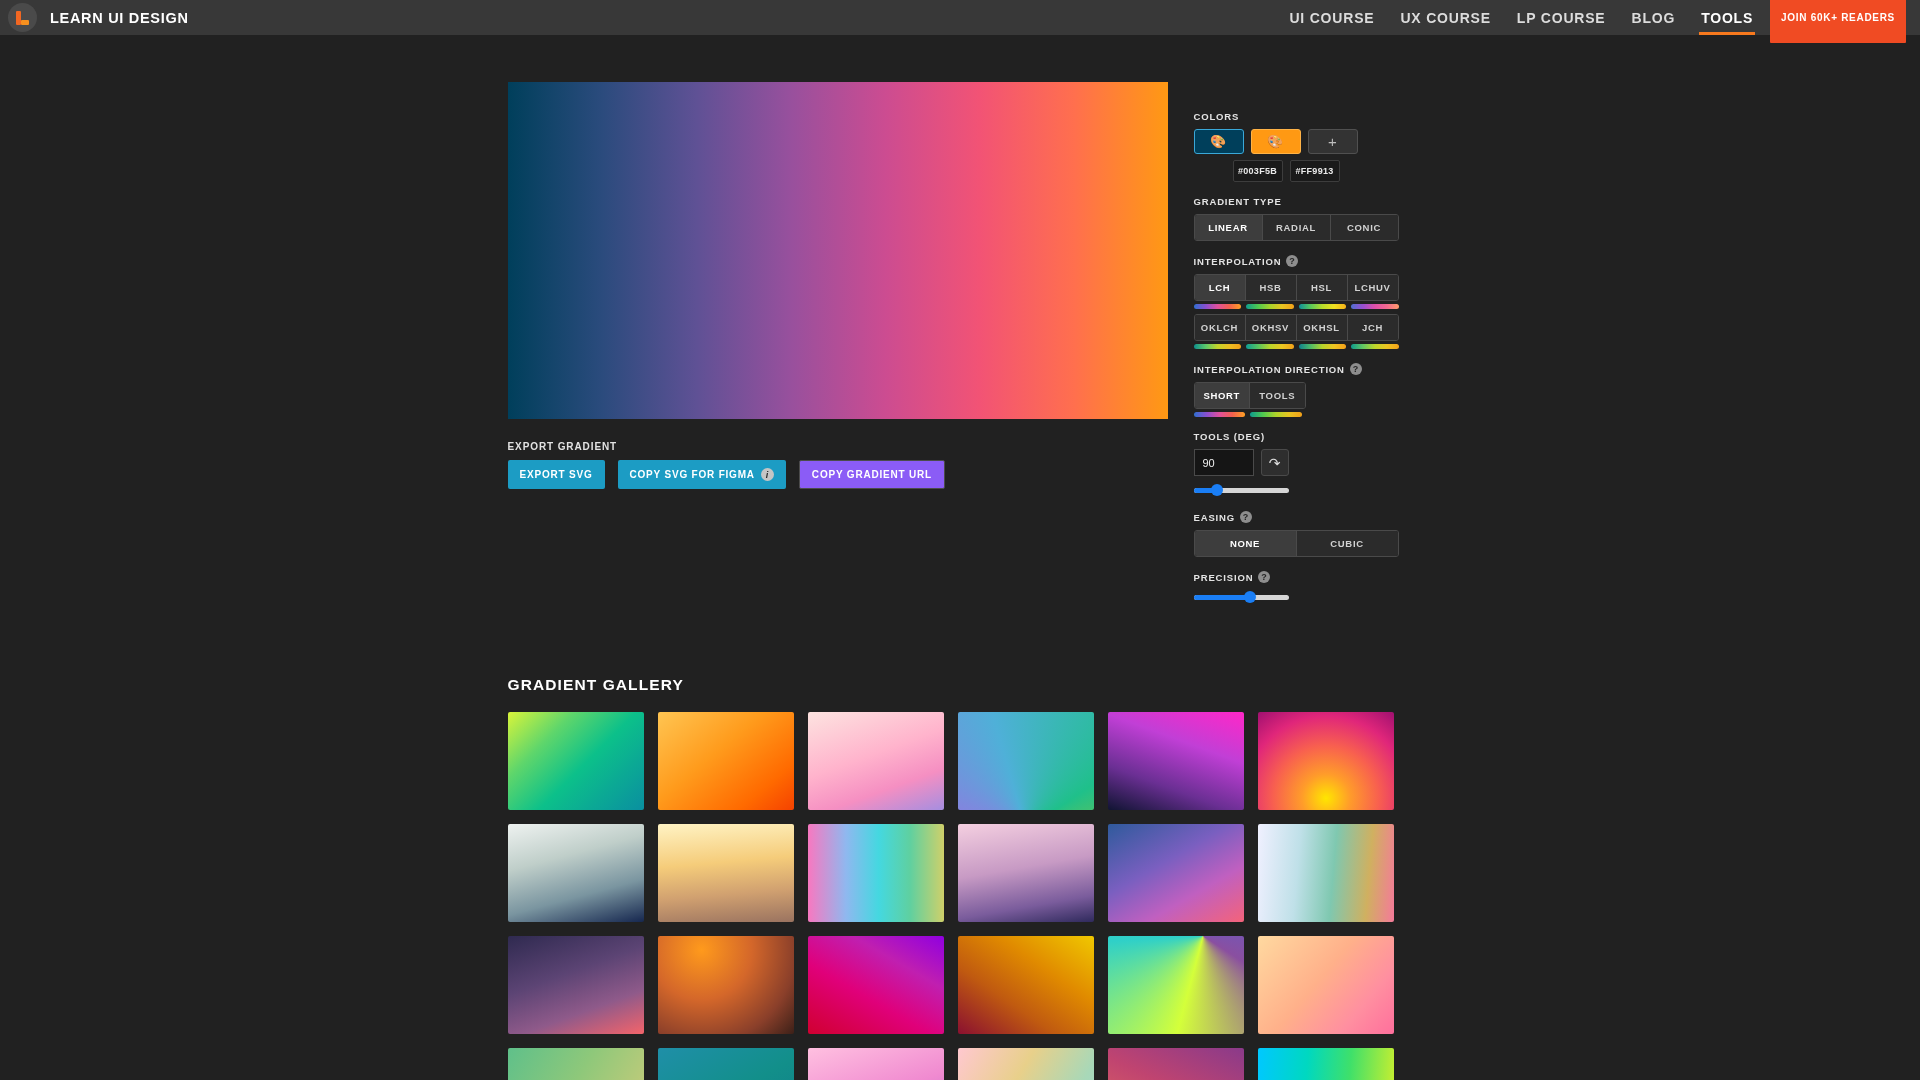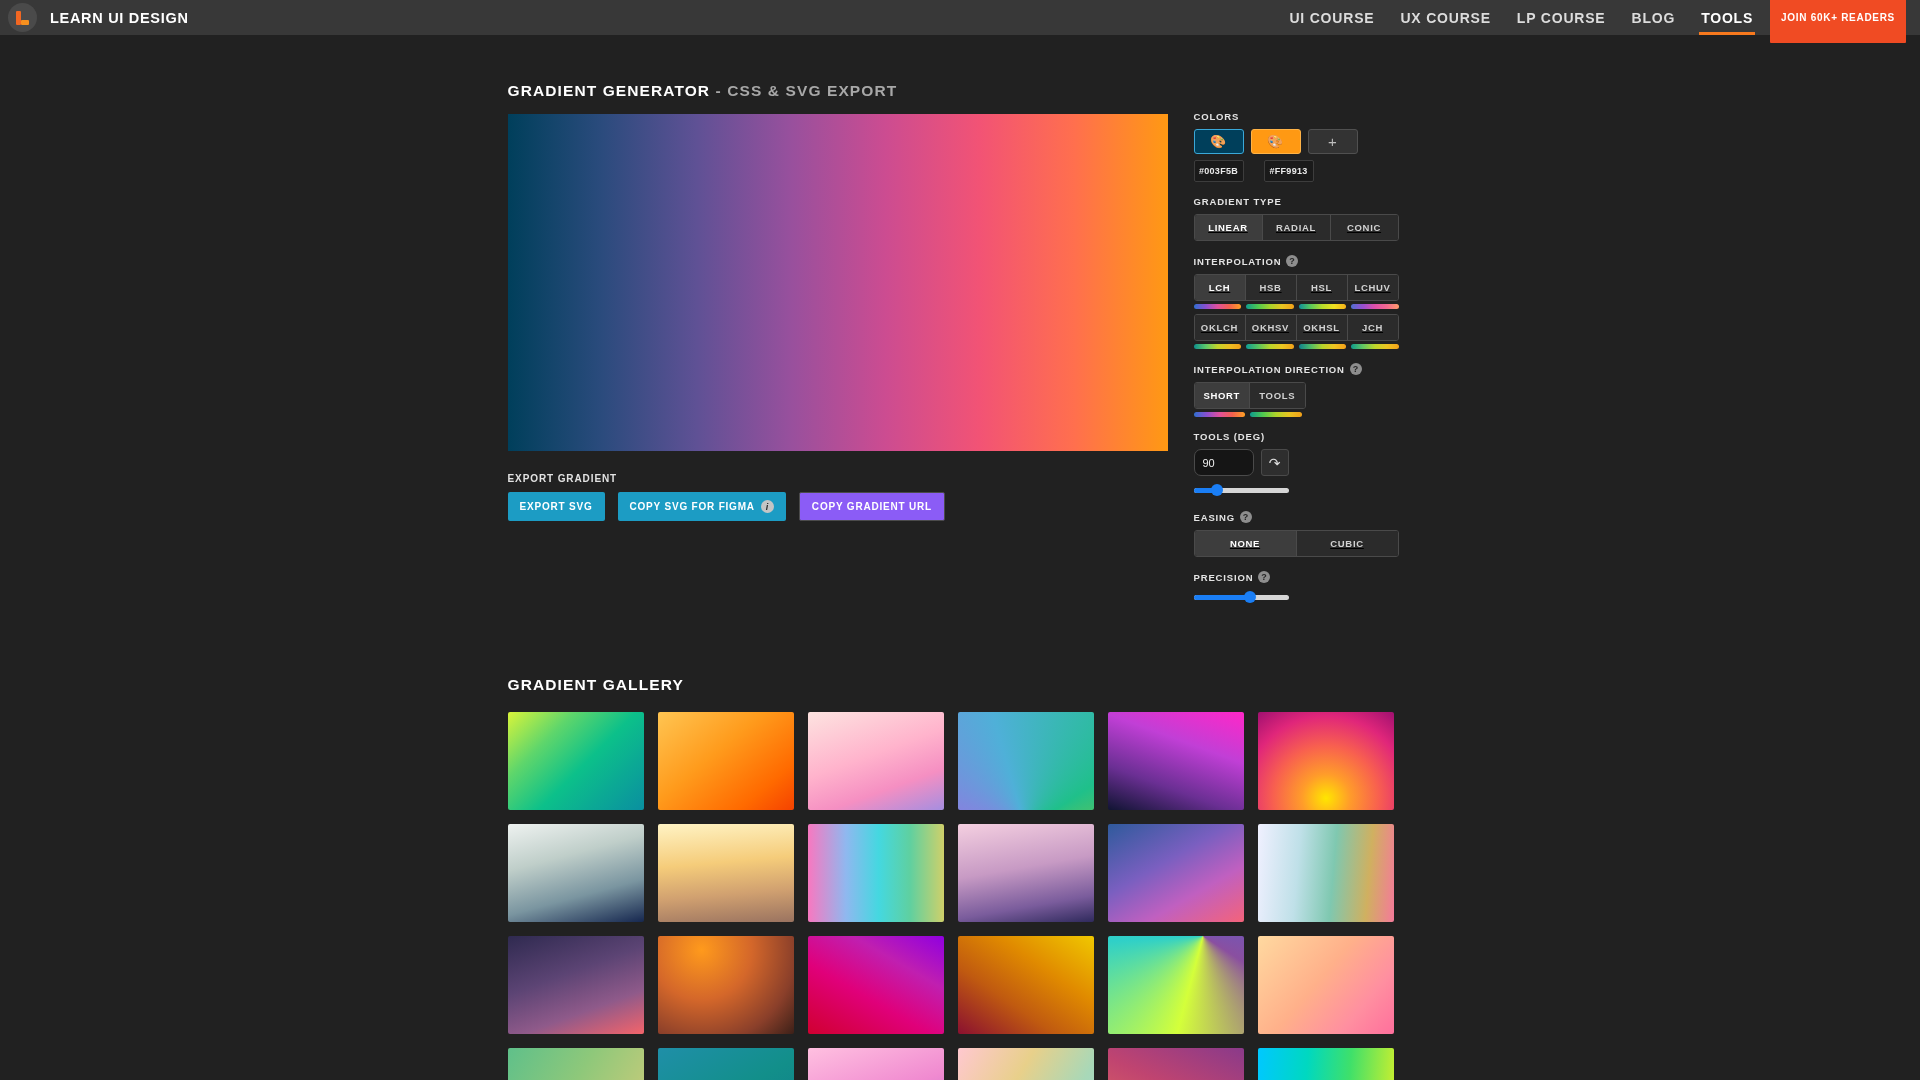--- a/index.html
+++ b/index.html
@@ -134,48 +134,48 @@
     width:50px; height:25px; border-radius:3px;
     display:flex; align-items:center; justify-content:center;
     cursor:pointer; font-size:13px;
   }
   .swatch.s1 { background:#003f5b; border:1.5px solid #3aa8d8; }
   .swatch.s2 { background:#ff9913; border:1.5px solid #ffb347; }
   .swatch.add {
     background:#333; border:1px solid #505050; color:#bdbdbd;
     font-size:15px; width:50px;
   }
-  .hex-row { display:flex; gap:20px; margin-top:6px; }
+  .hex-row { display:flex; gap:7px; margin-top:6px;margin-left:39px; }
   .hex {
     width:50px; height:22px; background:#1a1a1a; border:1px solid #3d3d3d;
     border-radius:2px; color:#eaeaea;
     font-size:9px; font-weight:700; letter-spacing:0.3px;
     display:flex; align-items:center; justify-content:center;
     font-family:"Liberation Sans", sans-serif; cursor:text;
   }
 
-  .seg { display:flex; border:1px solid #4a4a4a; border-radius:3px; overflow:hidden;text-decoration:underline; }
+  .seg { display:flex; border:1px solid #4a4a4a; border-radius:3px; overflow:hidden; }
   .seg-btn {
     flex:1; text-align:center; padding:7px 4px;
     font-size:9.5px; font-weight:700; letter-spacing:0.7px;
     color:#d2d2d2; background:#2b2b2b; cursor:pointer;
     border-right:1px solid #4a4a4a;
   }
   .seg-btn:last-child { border-right:none; }
   .seg-btn.on { background:#3d3d3d; color:#ffffff; }
   .mini-strip-row { display:grid; grid-template-columns:repeat(4,1fr); gap:5px; margin:3px 0 5px; }
   .mini-strip { height:5px; border-radius:3px; }
   .mini-strip-row.two { grid-template-columns:repeat(2,1fr); width:108px; }
 
   .seg2 { display:flex; border:1px solid #4a4a4a; border-radius:3px; overflow:hidden; width:112px; }
 
   .angle-row { display:flex; gap:7px; align-items:center; }
   .angle-input {
     width:60px; height:27px; background:#151515; border:1px solid #4a4a4a;
-    border-radius:7px; color:#f0f0f0; font-size:11px;
+    border-radius:0; color:#f0f0f0; font-size:11px;
     padding-left:8px; display:flex; align-items:center;
     font-family:"Liberation Sans", sans-serif; cursor:text;
   }
   .angle-btn {
     width:28px; height:27px; background:#2e2e2e; border:1px solid #4a4a4a;
     border-radius:3px; color:#e0e0e0; font-size:14px;
     display:flex; align-items:center; justify-content:center; cursor:pointer;
   }
 
   .slider { position:relative; height:14px; margin-top:7px; width:95px; cursor:pointer; }
@@ -225,24 +225,20 @@
     <div class="nav-link active">TOOLS</div>
     <div class="nav-cta">JOIN 60K+ READERS</div>
   </div>
 </div>
 
 <div class="page">
   <div class="tool-wrap">
     <div class="tool-inner">
 
       <div class="left-col">
-        <div class="page-title">
-          <span>GRADIENT GENERATOR</span>
-          <span class="sub">- CSS &amp; SVG EXPORT</span>
-        </div>
 
         <div class="preview"></div>
 
         <div class="export-wrap">
           <div class="section-label">EXPORT GRADIENT</div>
           <div class="btn-row">
             <div class="btn btn-primary">
               <span>EXPORT SVG</span>
             </div>
             <div class="btn btn-primary">

